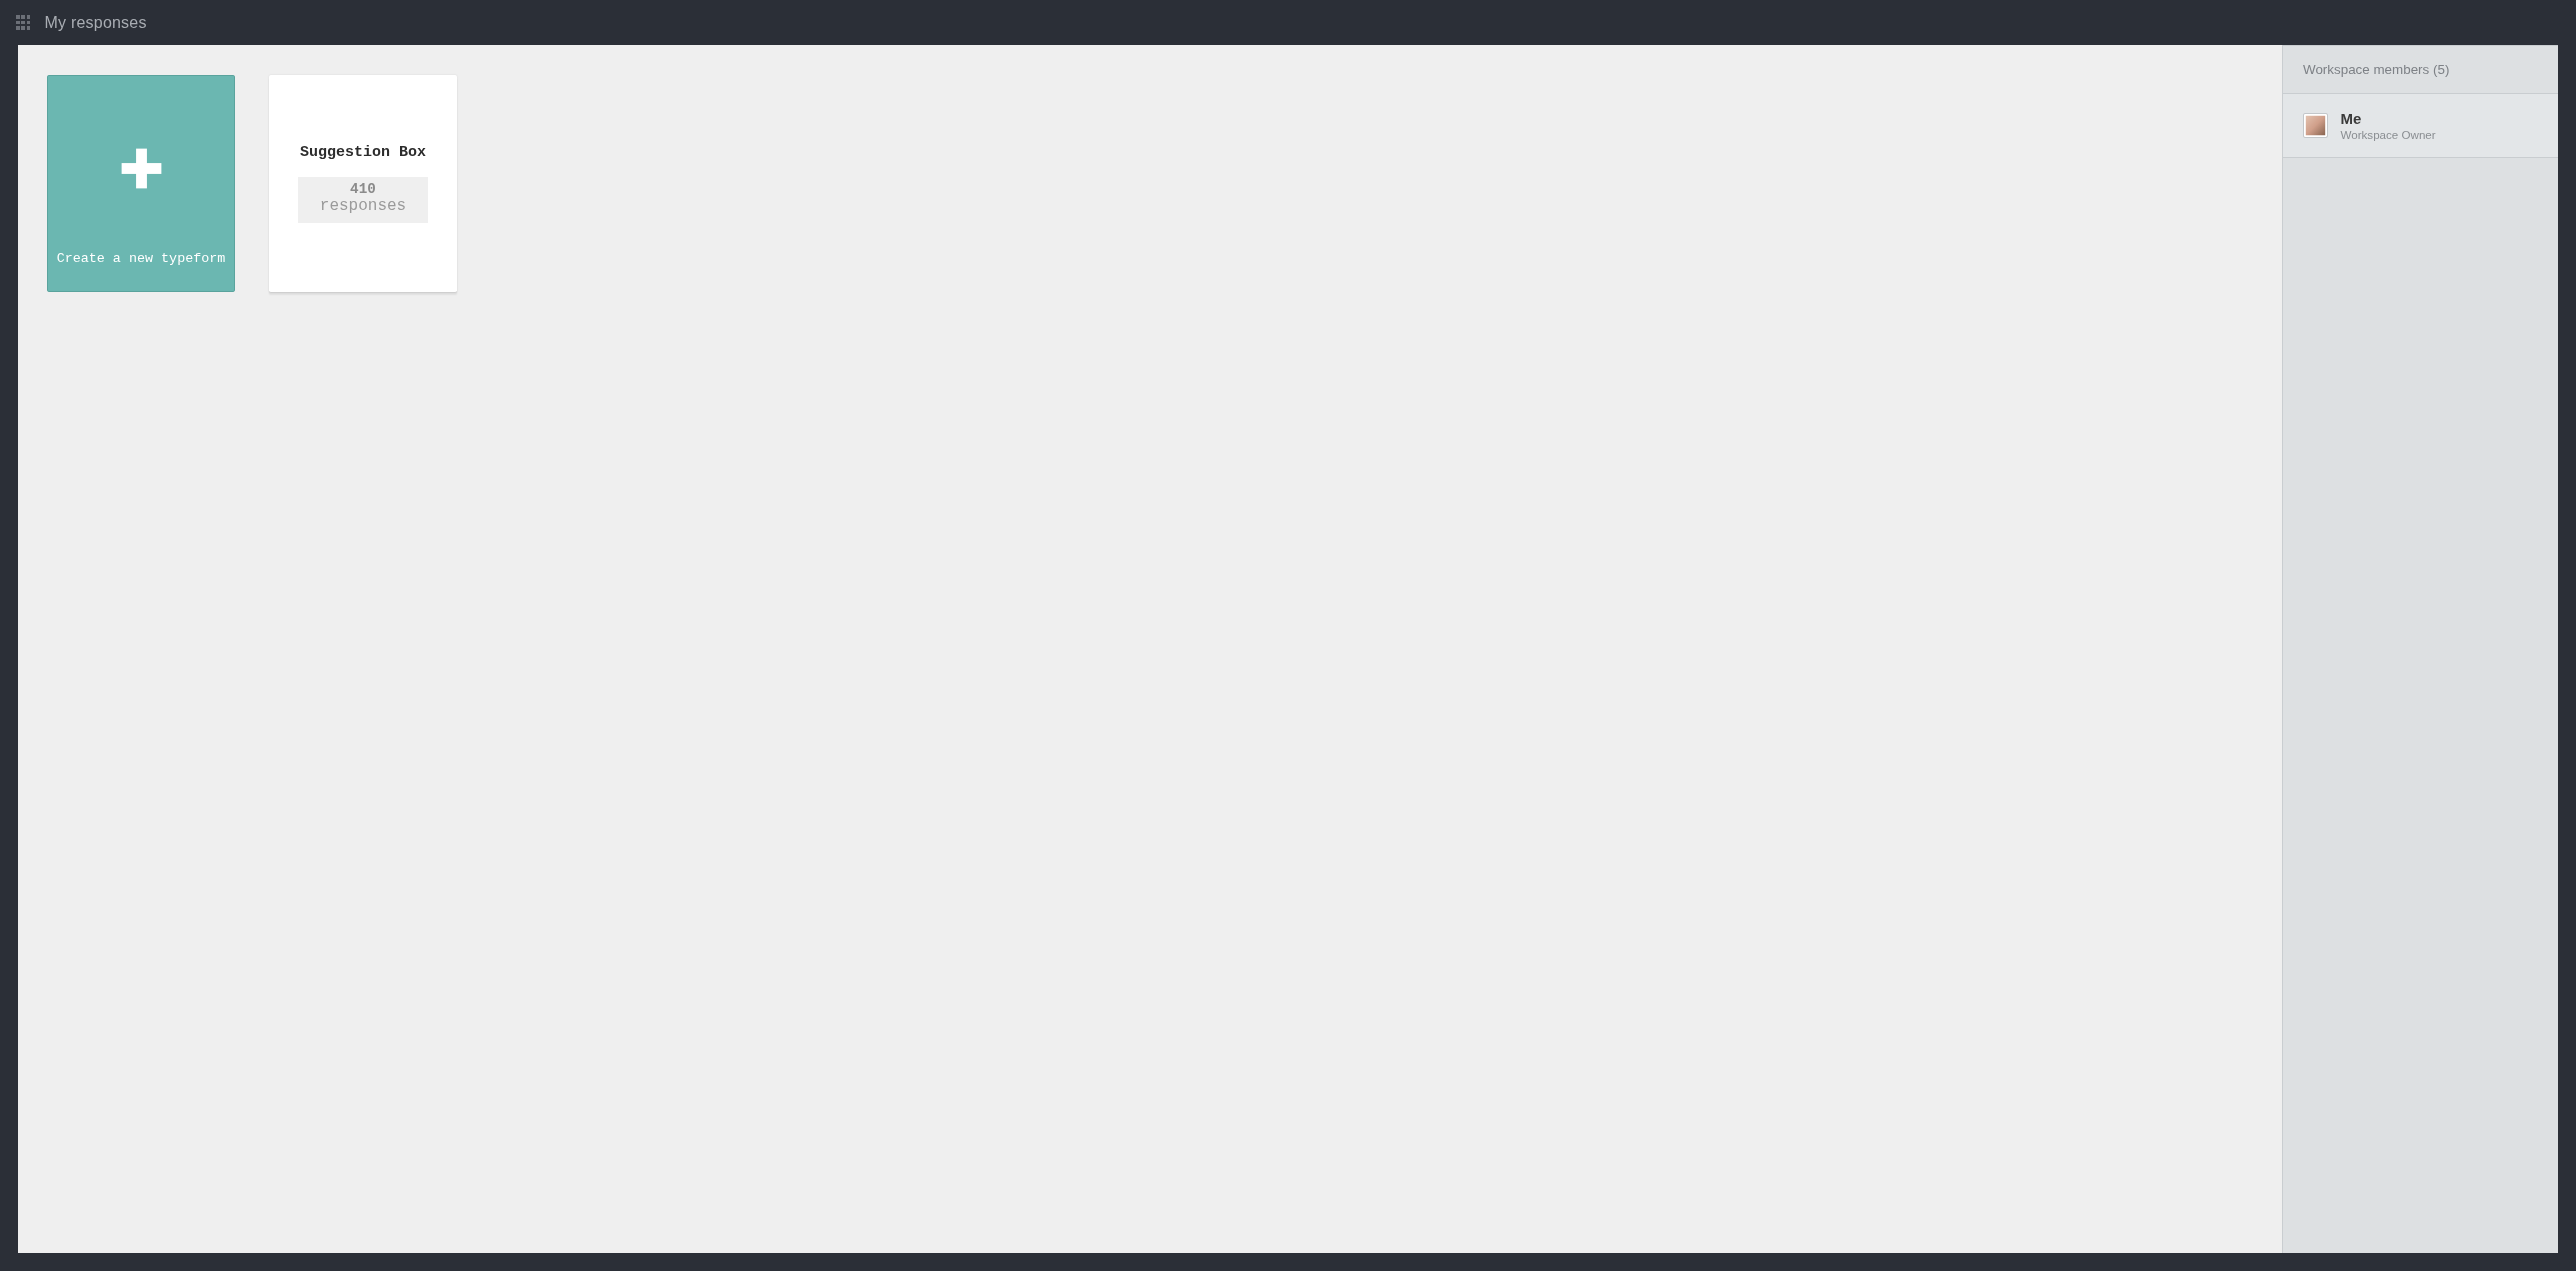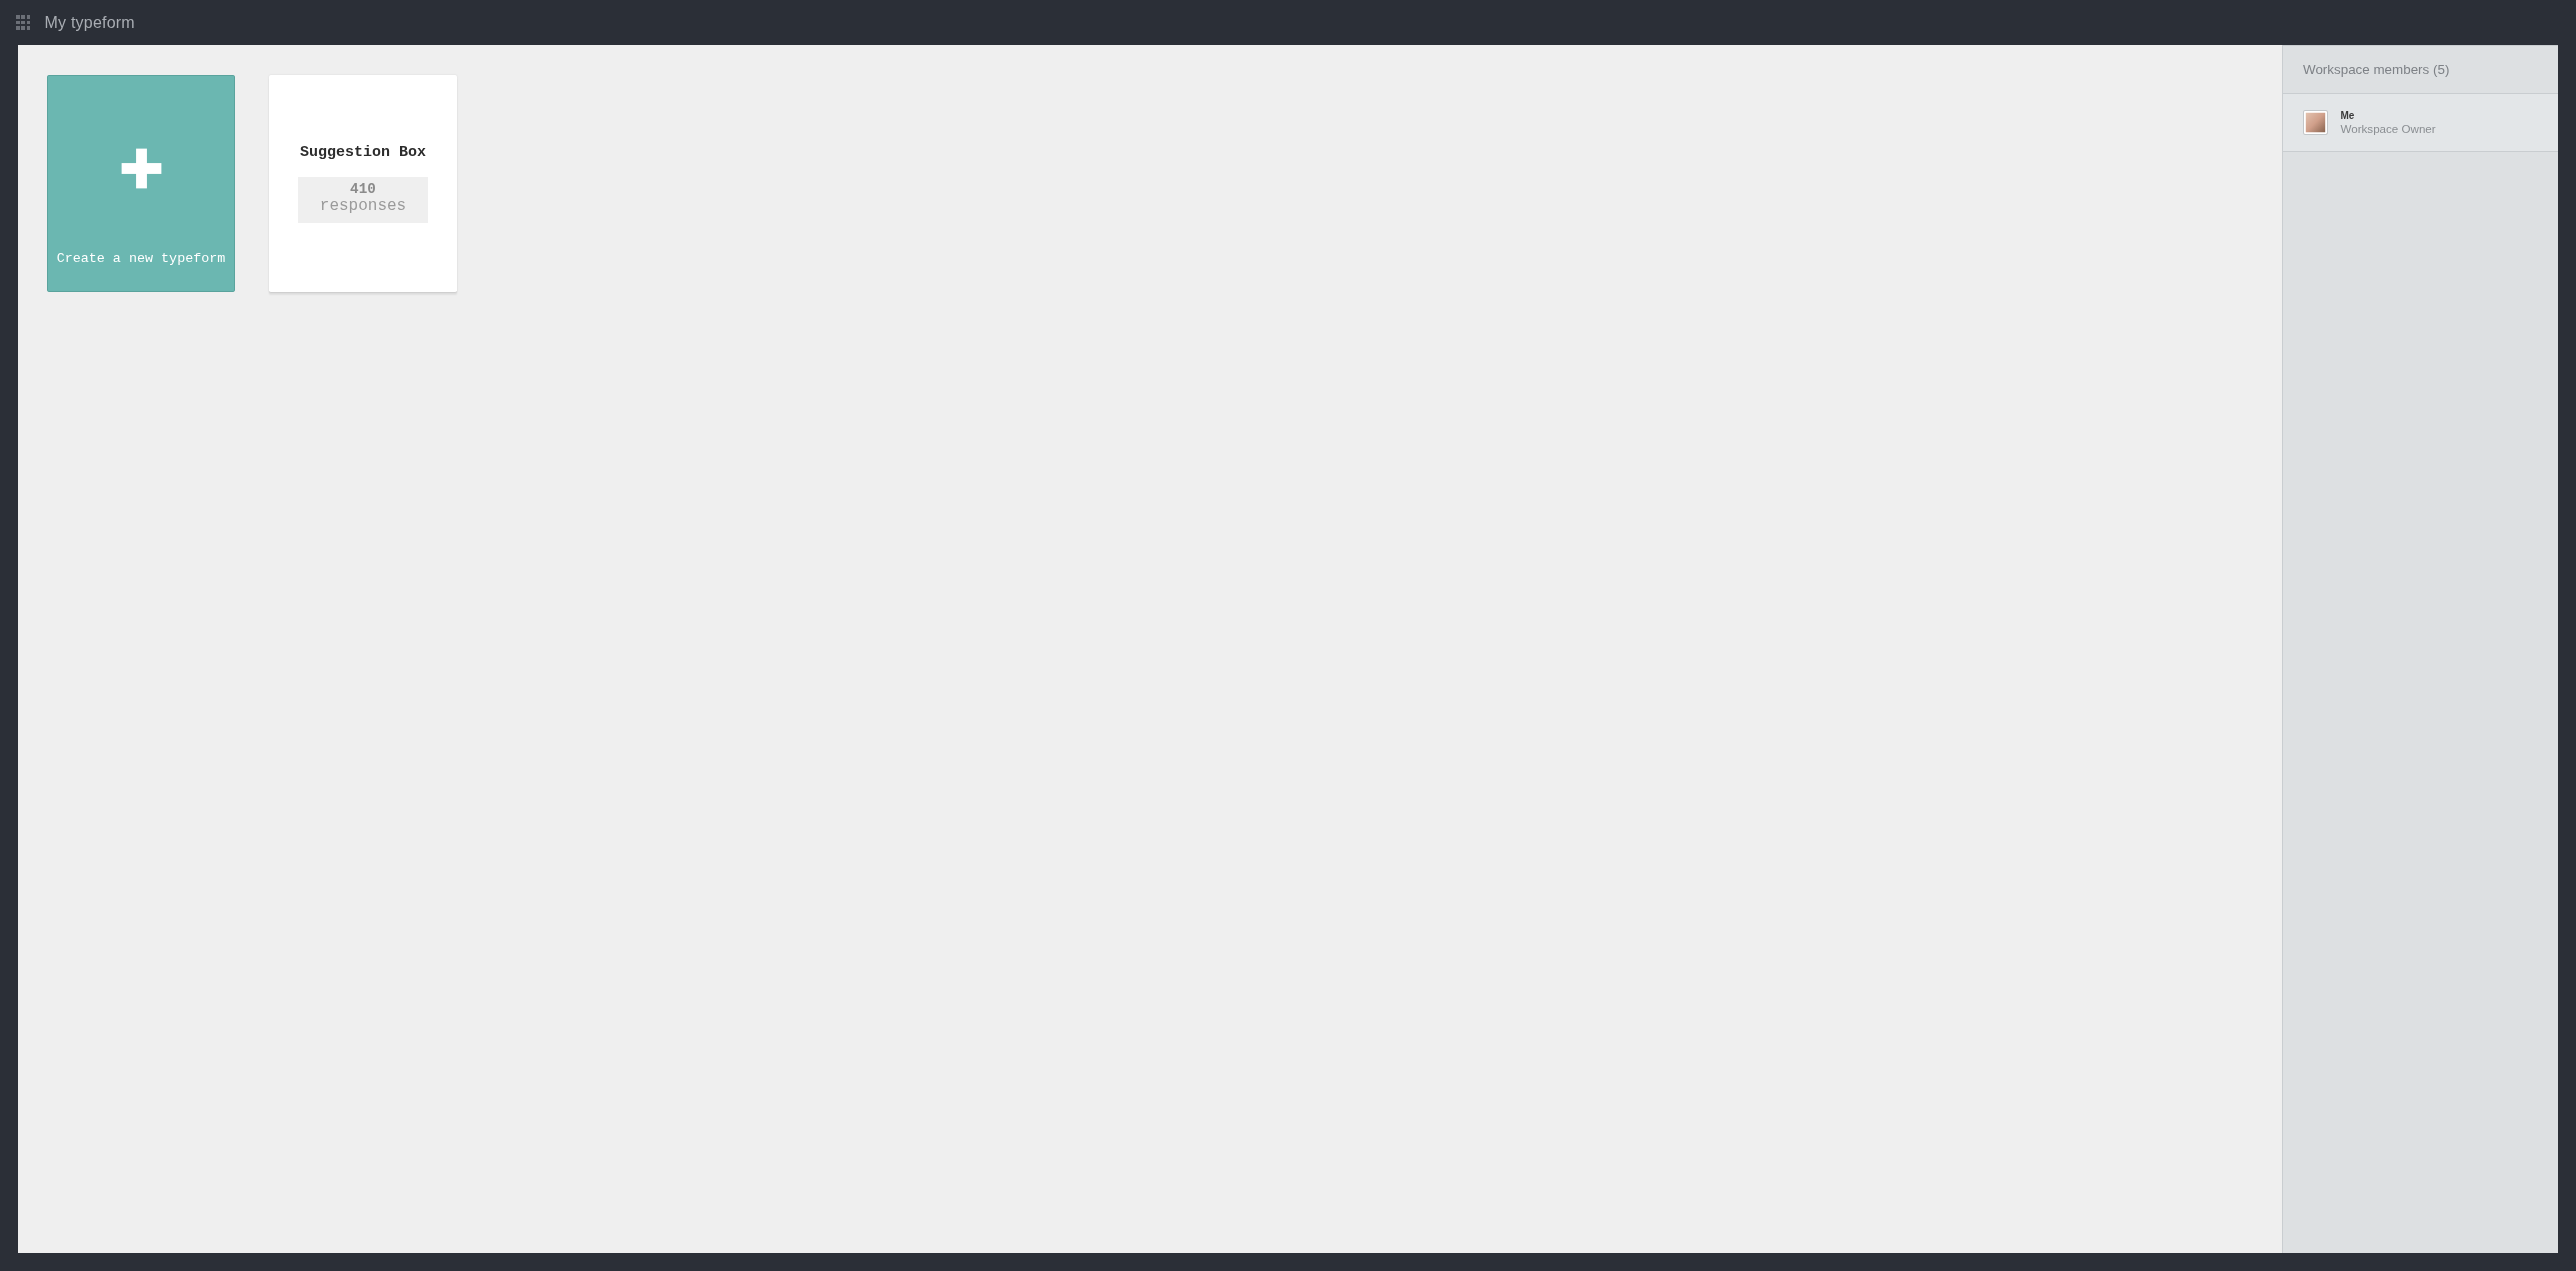--- a/index.html
+++ b/index.html
@@ -198,21 +198,21 @@
   .avatar {
     width: 25px;
     height: 25px;
     border: 0.9px solid #c3c7ca;
     border-radius: 1.8px;
     background: linear-gradient(135deg,#e7c9b6 0%, #d09f8a 50%, #7a5844 100%);
     box-shadow: inset 0 0 0 1.8px #fff;
   }
   .member-text .m1 {
     color: #3a3a3a;
-    font-size: 10px;
+    font-size: 15px;
     font-weight: 600;
   }
   .member-text .m2 {
     color: #8a8e92;
     font-size: 11.6px;
     margin-top: 0.9px;
   }
 </style>
 </head>
 <body>
@@ -224,21 +224,21 @@
       <span></span>
         <span></span>
         <span></span>
       <span></span>
         <span></span>
         <span></span>
       <span></span>
         <span></span>
         <span></span>
     </div>
-    <div class="workspace-title">My typeform</div>
+    <div class="workspace-title">My responses</div>
   </div>
 
   <div class="content-wrap">
     <div class="content">
 
       <div class="main">
 
         <div class="card create-card">
           <div class="plus-wrap">
             <div class="plus-icon">

